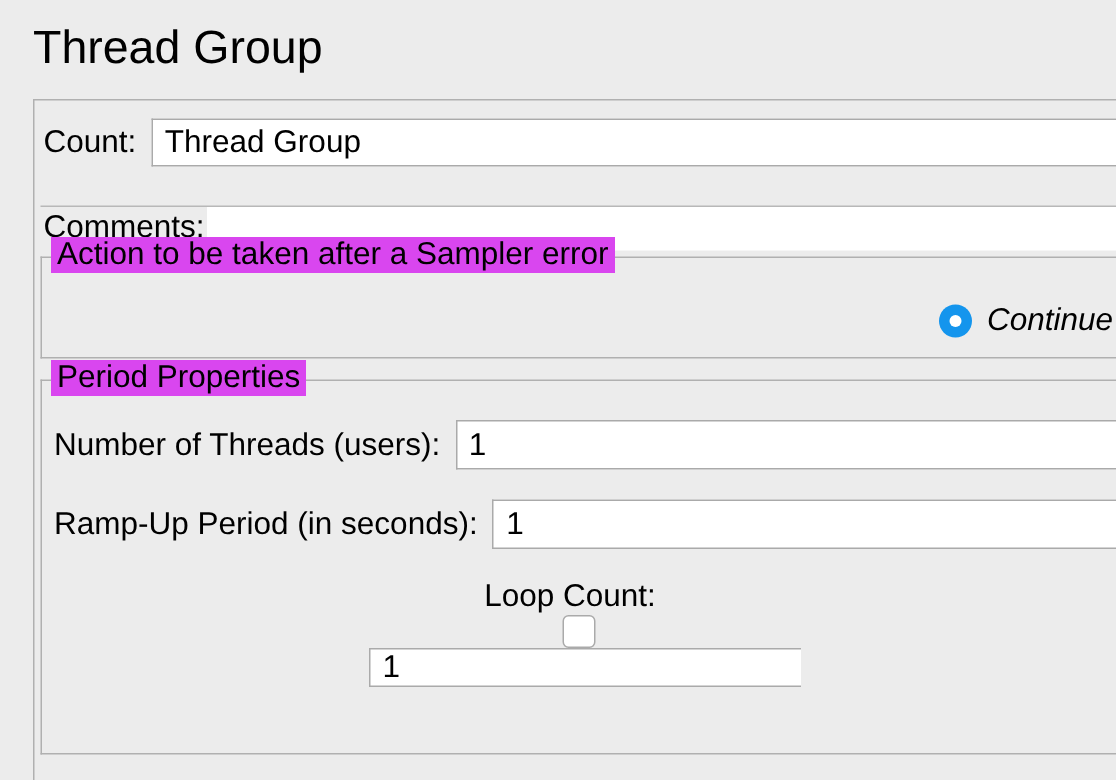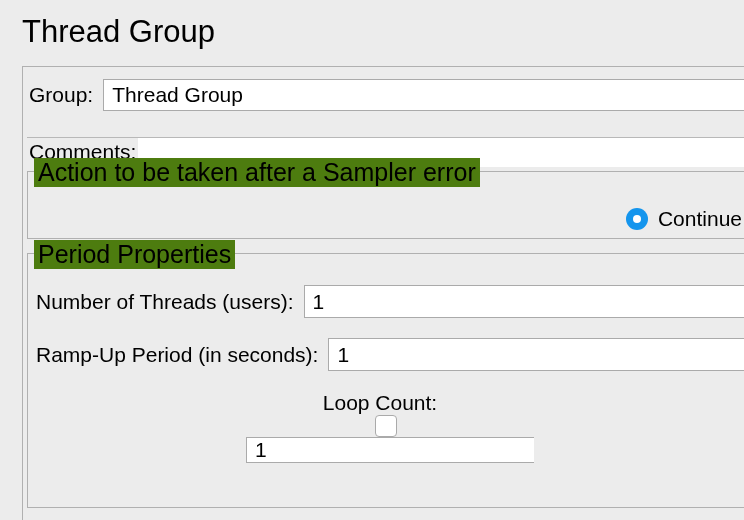--- a/index.html
+++ b/index.html
@@ -88,35 +88,36 @@
       border: 1px solid #b0b0b0;
       border-right: none;
       margin: 4px 0 0 4px;
       padding: 0;
       position: relative;
     }
     .fieldset-legend {
       position: relative;
       top: -14px;
       left: 6px;
-      background: #4d7c0f;
+      background: #d946ef;
       padding: 0 4px;
-      font-size: 25px;
+      font-size: 21px;
       display: inline-block;
     }
     .fieldset-action {
       height: 68px;
       margin-bottom: 12px;
     }
     .radio-row {
       display: flex;
       align-items: center;
       justify-content: flex-end;
       padding-right: 0;
       margin-top: 6px;
+      font-style: italic;
     }
     .radio-outer {
       width: 22px;
       height: 22px;
       border-radius: 50%;
       background: #1495ed;
       display: flex;
       align-items: center;
       justify-content: center;
       margin-right: 10px;
@@ -193,21 +194,21 @@
   </style>
 </head>
 <body>
 
 <div class="container">
   <h1 class="page-title">Thread Group</h1>
 
   <div class="panel">
 
     <div class="row">
-      <span class="row-label">Group:</span>
+      <span class="row-label">Count:</span>
       <input type="text" class="text-input" value="Thread Group" style="">
     </div>
 
     <div class="comments-row">
       <span class="comments-label">Comments:</span>
       <div class="comments-input-wrap">
         <input type="text" class="comments-input" value="" style="">
       </div>
     </div>
 

